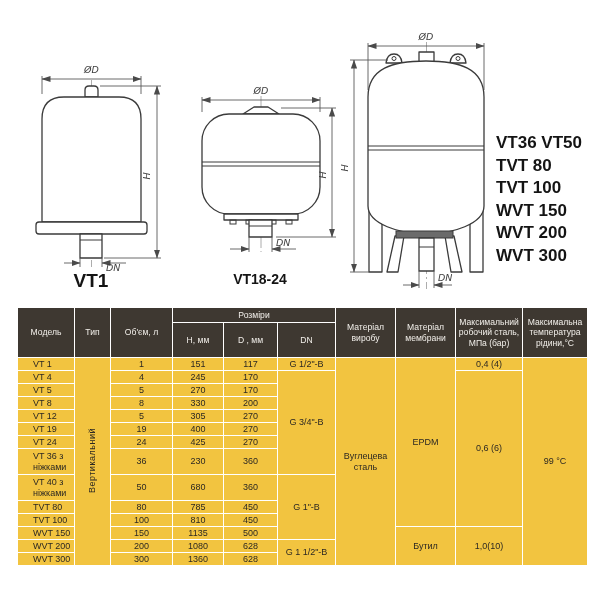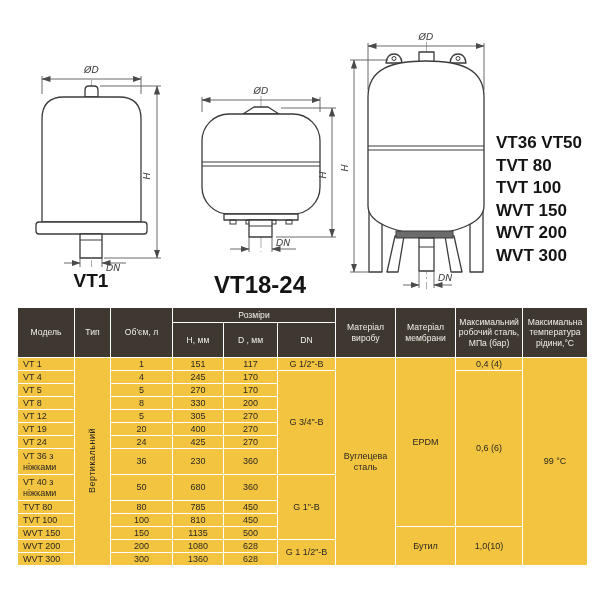--- a/index.html
+++ b/index.html
@@ -5,31 +5,31 @@
   html,body{margin:0;padding:0;background:#ffffff;}
   .page{position:relative;width:600px;height:600px;background:#ffffff;overflow:hidden;
         font-family:"Liberation Sans", sans-serif;}
   svg text{font-family:"DejaVu Sans", sans-serif;}
   .dim-label{font-style:italic;font-size:9.5px;fill:#3f3f3f;}
   .outline{fill:#ffffff;stroke:#3b3b3b;stroke-width:1.3;stroke-linejoin:round;}
   .thin{stroke:#3b3b3b;stroke-width:1;fill:none;}
   .dim{stroke:#5a5a5a;stroke-width:0.9;fill:none;}
   .cline{stroke:#989898;stroke-width:0.8;stroke-dasharray:12 3 2 3;fill:none;}
   .flange-dark{fill:#6b6b6b;stroke:#3b3b3b;stroke-width:1;}
-  .draw-label{position:absolute;font-weight:bold;font-size:24px;color:#141414;text-align:center;}
+  .draw-label{position:absolute;font-weight:bold;font-size:14px;color:#141414;text-align:center;}
   .model-list{position:absolute;left:496px;top:112px;font-weight:bold;font-size:17px;
               line-height:22.5px;color:#141414;white-space:nowrap;margin-top:20px;}
   
   .spec-table{position:absolute;left:17px;top:307px;width:570px;border-collapse:collapse;
               table-layout:fixed;font-size:9px;color:#2c2822;}
   .spec-table th,.spec-table td{border:1.5px solid #ffffff;background:#F2C440;
               text-align:center;vertical-align:middle;padding:0 2px;line-height:1.2;
               overflow:hidden;}
   .spec-table thead th{background:#3E3831;color:#F2EFEA;font-weight:normal;font-size:8.6px;}
-  .spec-table td.model{text-align:left;padding-left:5px;}
+  .spec-table td.model{text-align:left;padding-left:15px;}
   .spec-table tr.r{height:13px;}
   .spec-table tr.r2{height:26px;}
   .spec-table thead tr.h1{height:15px;}
   .spec-table thead tr.h2{height:35px;}
   .vert{writing-mode:vertical-rl;transform:rotate(180deg);display:inline-block;
         font-size:9px;letter-spacing:0.5px;}
 </style>
 </head>
 <body>
 
@@ -212,21 +212,21 @@
         <td>200</td>
       </tr>
       <tr class="r">
         <td class="model">VT 12</td>
         <td>5</td>
         <td>305</td>
         <td>270</td>
       </tr>
       <tr class="r">
         <td class="model">VT 19</td>
-        <td>20</td>
+        <td>19</td>
         <td>400</td>
         <td>270</td>
       </tr>
       <tr class="r">
         <td class="model">VT 24</td>
         <td>24</td>
         <td>425</td>
         <td>270</td>
       </tr>
       <tr class="r2">

